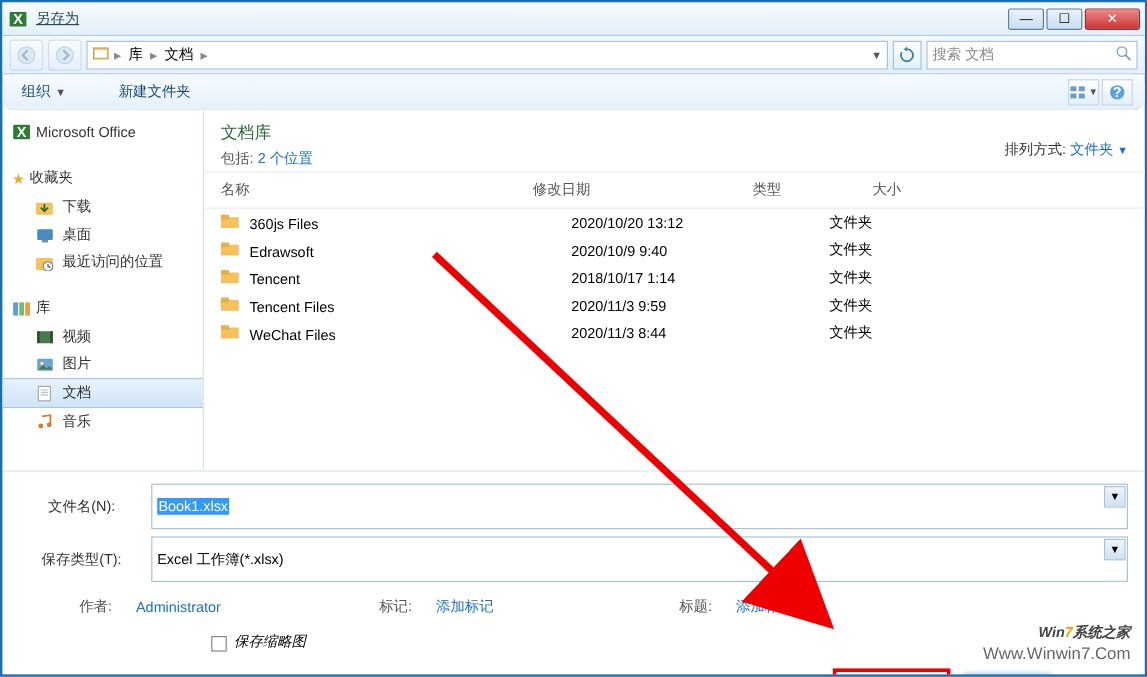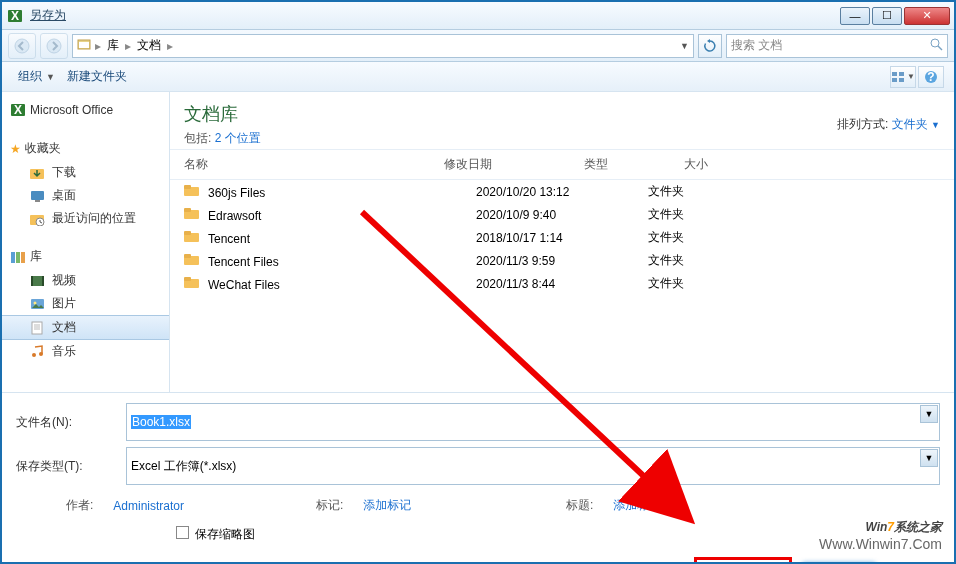--- a/index.html
+++ b/index.html
@@ -10,49 +10,49 @@
 .winbtns { display: flex; margin-left:auto; }
 .winbtn { width: 30px; height: 18px; border: 1px solid #5a7fa0; border-radius: 2px; margin-left: 2px; background: linear-gradient(#eaf3fb,#c8def1); display:flex;align-items:center;justify-content:center; font-size:11px; }
 .winbtn.close { background: linear-gradient(#e88,#c33); color:#fff; width: 46px; border-color:#933; }
 .navrow { height: 32px; background: linear-gradient(#f4f9fe,#e3eff9); display:flex; align-items:center; padding: 2px 6px; border-bottom: 1px solid #b5cde0; gap:4px; }
 .navbtn { width: 28px; height: 26px; border:1px solid #b5cde0; border-radius:3px; background:linear-gradient(#fefefe,#e3eff9); display:flex;align-items:center;justify-content:center; color:#5a7fa0; }
 .navbtn.disabled { opacity:.55; }
 .breadcrumb { flex:1; height: 24px; border:1px solid #a9c3d8; background:#fff; display:flex; align-items:center; padding:0 4px; }
 .breadcrumb .crumb { padding: 0 4px; }
 .breadcrumb .sep { color:#888; padding:0 2px; }
 .refreshbtn { width:24px; height:24px; border:1px solid #a9c3d8; background:linear-gradient(#fefefe,#e3eff9); display:flex;align-items:center;justify-content:center; }
-.searchbox { width:222px; height:24px; border:1px solid #a9c3d8; background:#fff; display:flex; align-items:center; padding:0 4px; color:#888; }
-.toolrow { height: 30px; background: linear-gradient(#f7fbff,#e6f0f9); border-bottom: 1px solid #d6e4f0; display:flex; align-items:center; padding:0 10px; gap:0; }
+.searchbox { width:176px; height:24px; border:1px solid #a9c3d8; background:#fff; display:flex; align-items:center; padding:0 4px; color:#888; }
+.toolrow { height: 30px; background: linear-gradient(#f7fbff,#e6f0f9); border-bottom: 1px solid #d6e4f0; display:flex; align-items:center; padding:0 10px; gap:32px;border-radius:10px; }
 .tool { color:#1a4a7a; padding: 3px 6px; display:flex; align-items:center; gap:4px; }
 .tool .drop { font-size:9px; color:#555; }
 .viewbtns { margin-left:auto; display:flex; gap:2px; }
 .viewbtn { width:26px; height:22px; border:1px solid #c6d8e8; background:linear-gradient(#fefefe,#e3eff9); display:flex; align-items:center; justify-content:center; }
 .body { display:flex; height: 300px; }
 .sidebar { width: 168px; border-right:1px solid #d6e4f0; padding: 6px 0; overflow:hidden; }
 .side-group-title { display:flex; align-items:center; gap:4px; padding: 4px 8px; color:#333; }
 .side-item { display:flex; align-items:center; gap:6px; padding: 3px 8px 3px 28px; color:#333; }
 .side-item.sel { background: linear-gradient(#e8f2fc,#cfe4f7); border:1px solid #a9c8e3; border-left:none; border-right:none; }
 .star { color:#f5a623; }
 .filelist { flex:1; display:flex; flex-direction:column; }
 .libheader { padding: 10px 14px 2px; border-bottom: 1px solid #e6eef6; display:flex; }
-.libtitle { color:#2a6a3a; font-size: 18px; }
+.libtitle { color:#2a6a3a; font-size: 14px; }
 .libsub { color:#555; margin-top:4px; }
 .libsub a { color:#1a6fd0; text-decoration:none; }
 .sortbox { margin-left:auto; color:#333; margin-top:14px; }
 .sortbox a { color:#1a6fd0; text-decoration:none; }
 .cols { display:flex; padding: 6px 14px 6px; border-bottom:1px solid #e6eef6; color:#555; }
 .col-name { width:260px; }
 .col-date { width:140px; }
-.col-type { width:100px; }
+.col-type { width:100px;margin-left:43px; }
 .col-size { width:80px; }
 .row { display:flex; padding: 3px 14px; align-items:center;gap:32px; }
 .ricon { width:18px; height:16px; margin-right:6px; display:inline-flex; }
 .bottom { padding: 10px 14px 6px; border-top:1px solid #d6e4f0; }
 .fieldrow { display:flex; align-items:center; margin-bottom:6px; }
-.fieldlabel { width:110px; text-align:left; padding-right:6px; color:#333; }
+.fieldlabel { width:110px; text-align:center; padding-right:6px; color:#333; }
 .selectlike { flex:1; height:38px; border:1px solid #a9c3d8; background:#fff; display:flex; align-items:center; padding:0 4px; position:relative; }
 .selectlike .dropbtn { position:absolute; right:1px; top:1px; width:18px; height:18px; background:linear-gradient(#eef5fb,#cfe1f0); border:1px solid #a9c3d8; display:flex; align-items:center; justify-content:center; font-size:9px; }
 .filename-sel { background:#3399ff; color:#fff; padding:0 1px; }
 .metarow { display:flex; padding: 6px 0 6px 50px; gap: 10px; }
 .metacol { display:flex; align-items:center; gap: 20px; }
 .metacol .lab { color:#555; }
 .metacol .val { color:#1a6fd0; }
 .chk { width:13px; height:13px; border:1px solid #888; display:inline-block; }
 .footer { display:flex; align-items:center; padding: 8px 14px; }
 .hidebtn { display:flex; align-items:center; gap:4px; color:#1a4a7a; }
@@ -340,21 +340,21 @@
     </div>
     <div class="metacol" style="width:240px">
       <span class="lab">标记:</span>
       <span class="val">添加标记</span>
     </div>
     <div class="metacol">
       <span class="lab">标题:</span>
       <span class="val">添加标题</span>
     </div>
   </div>
-  <div style="padding: 6px 0 0 160px; display:flex; align-items:flex-start; gap:6px;">
+  <div style="padding: 6px 0 0 160px; display:flex; align-items:flex-end; gap:6px;font-style:italic;">
     <span class="chk"></span>
     <span>保存缩略图</span>
   </div>
 </div>
 
 <div class="footer">
   <div class="hidebtn">
     <svg width="14" height="14">
         <circle cx="7" cy="7" r="6" fill="#cfe1f0" stroke="#9cbad3"></circle>
         <path d="M4 9 L7 5 L10 9" stroke="#6a8aa6" fill="none" stroke-width="1.5"></path>

